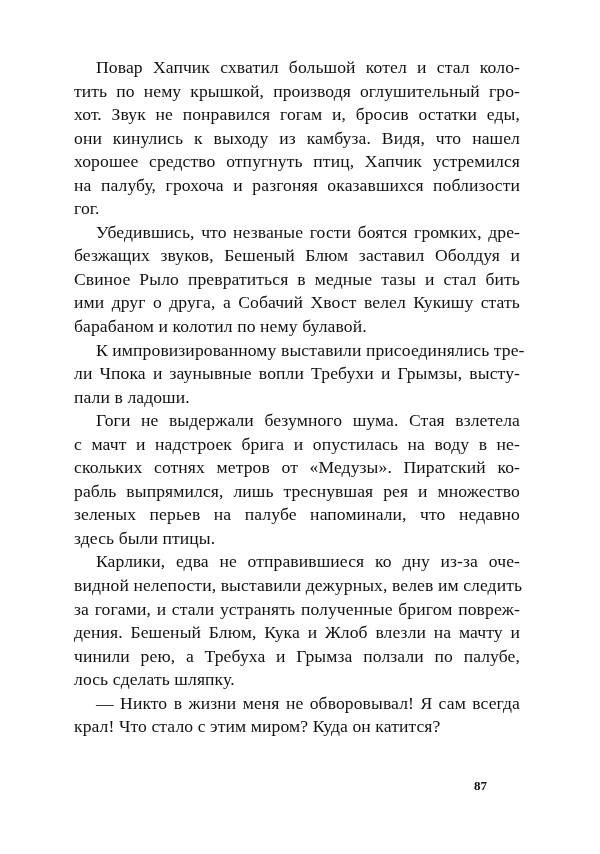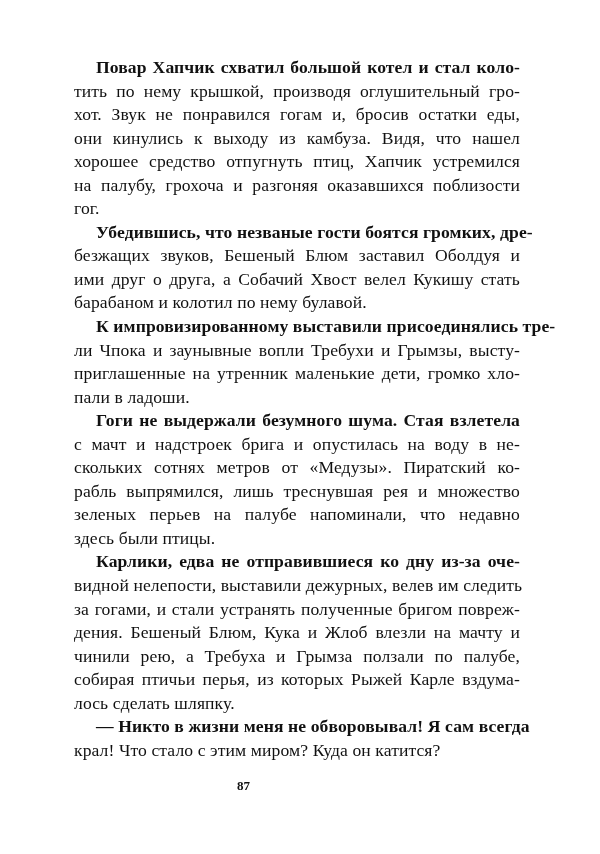--- a/index.html
+++ b/index.html
@@ -11,24 +11,24 @@
   }
   .page {
     position: absolute; left: 74px; top: 56px; width: 446px;
   }
   .line {
     height: 23.55px; line-height: 23.55px;
     font-size: 17.6px; white-space: nowrap;
     text-align: justify; text-align-last: justify;
     letter-spacing: 0.1px;
   }
-  .line.indent { padding-left: 22px; font-weight: bold; }
+  .line.indent { padding-left: 22px; }
   .line.last { text-align-last: left; }
   .pagenum {
-    position: absolute; top: 778px; left: 0; width: 487px; text-align: center;
+    position: absolute; top: 778px; left: 0; width: 487px; text-align: right;
     font-size: 13px; font-weight: bold;
     font-family: "Liberation Serif", serif;
   }
 </style>
 </head>
 <body>
 
 <div class="page">
 
   <div>
@@ -37,47 +37,46 @@
     <div class="line">хот. Звук не понравился гогам и, бросив остатки еды,</div>
     <div class="line">они кинулись к выходу из камбуза. Видя, что нашел</div>
     <div class="line">хорошее средство отпугнуть птиц, Хапчик устремился</div>
     <div class="line">на палубу, грохоча и разгоняя оказавшихся поблизости</div>
     <div class="line last">гог.</div>
   </div>
 
   <div>
     <div class="line indent">Убедившись, что незваные гости боятся громких, дре-</div>
     <div class="line">безжащих звуков, Бешеный Блюм заставил Оболдуя и</div>
+    <div class="line">Свиное Рыло превратиться в медные тазы и стал бить</div>
     <div class="line">ими друг о друга, а Собачий Хвост велел Кукишу стать</div>
     <div class="line last">барабаном и колотил по нему булавой.</div>
   </div>
 
   <div>
     <div class="line indent">К импровизированному выставили присоединялись тре-</div>
     <div class="line">ли Чпока и заунывные вопли Требухи и Грымзы, высту-</div>
-    <div class="line">приглашенные на утренник маленькие дети, громко хло-</div>
     <div class="line last">пали в ладоши.</div>
   </div>
 
   <div>
     <div class="line indent">Гоги не выдержали безумного шума. Стая взлетела</div>
     <div class="line">с мачт и надстроек брига и опустилась на воду в не-</div>
     <div class="line">скольких сотнях метров от «Медузы». Пиратский ко-</div>
     <div class="line">рабль выпрямился, лишь треснувшая рея и множество</div>
     <div class="line">зеленых перьев на палубе напоминали, что недавно</div>
     <div class="line last">здесь были птицы.</div>
   </div>
 
   <div>
     <div class="line indent">Карлики, едва не отправившиеся ко дну из-за оче-</div>
     <div class="line">видной нелепости, выставили дежурных, велев им следить</div>
     <div class="line">за гогами, и стали устранять полученные бригом повреж-</div>
     <div class="line">дения. Бешеный Блюм, Кука и Жлоб влезли на мачту и</div>
     <div class="line">чинили рею, а Требуха и Грымза ползали по палубе,</div>
-    <div class="line">собирая птичьи перья, из которых Рыжей Карле вздума-</div>
     <div class="line last">лось сделать шляпку.</div>
   </div>
 
 
   <div>
     <div class="line indent">— Никто в жизни меня не обворовывал! Я сам всегда</div>
     <div class="line last">крал! Что стало с этим миром? Куда он катится?</div>
   </div>
 </div>
 

